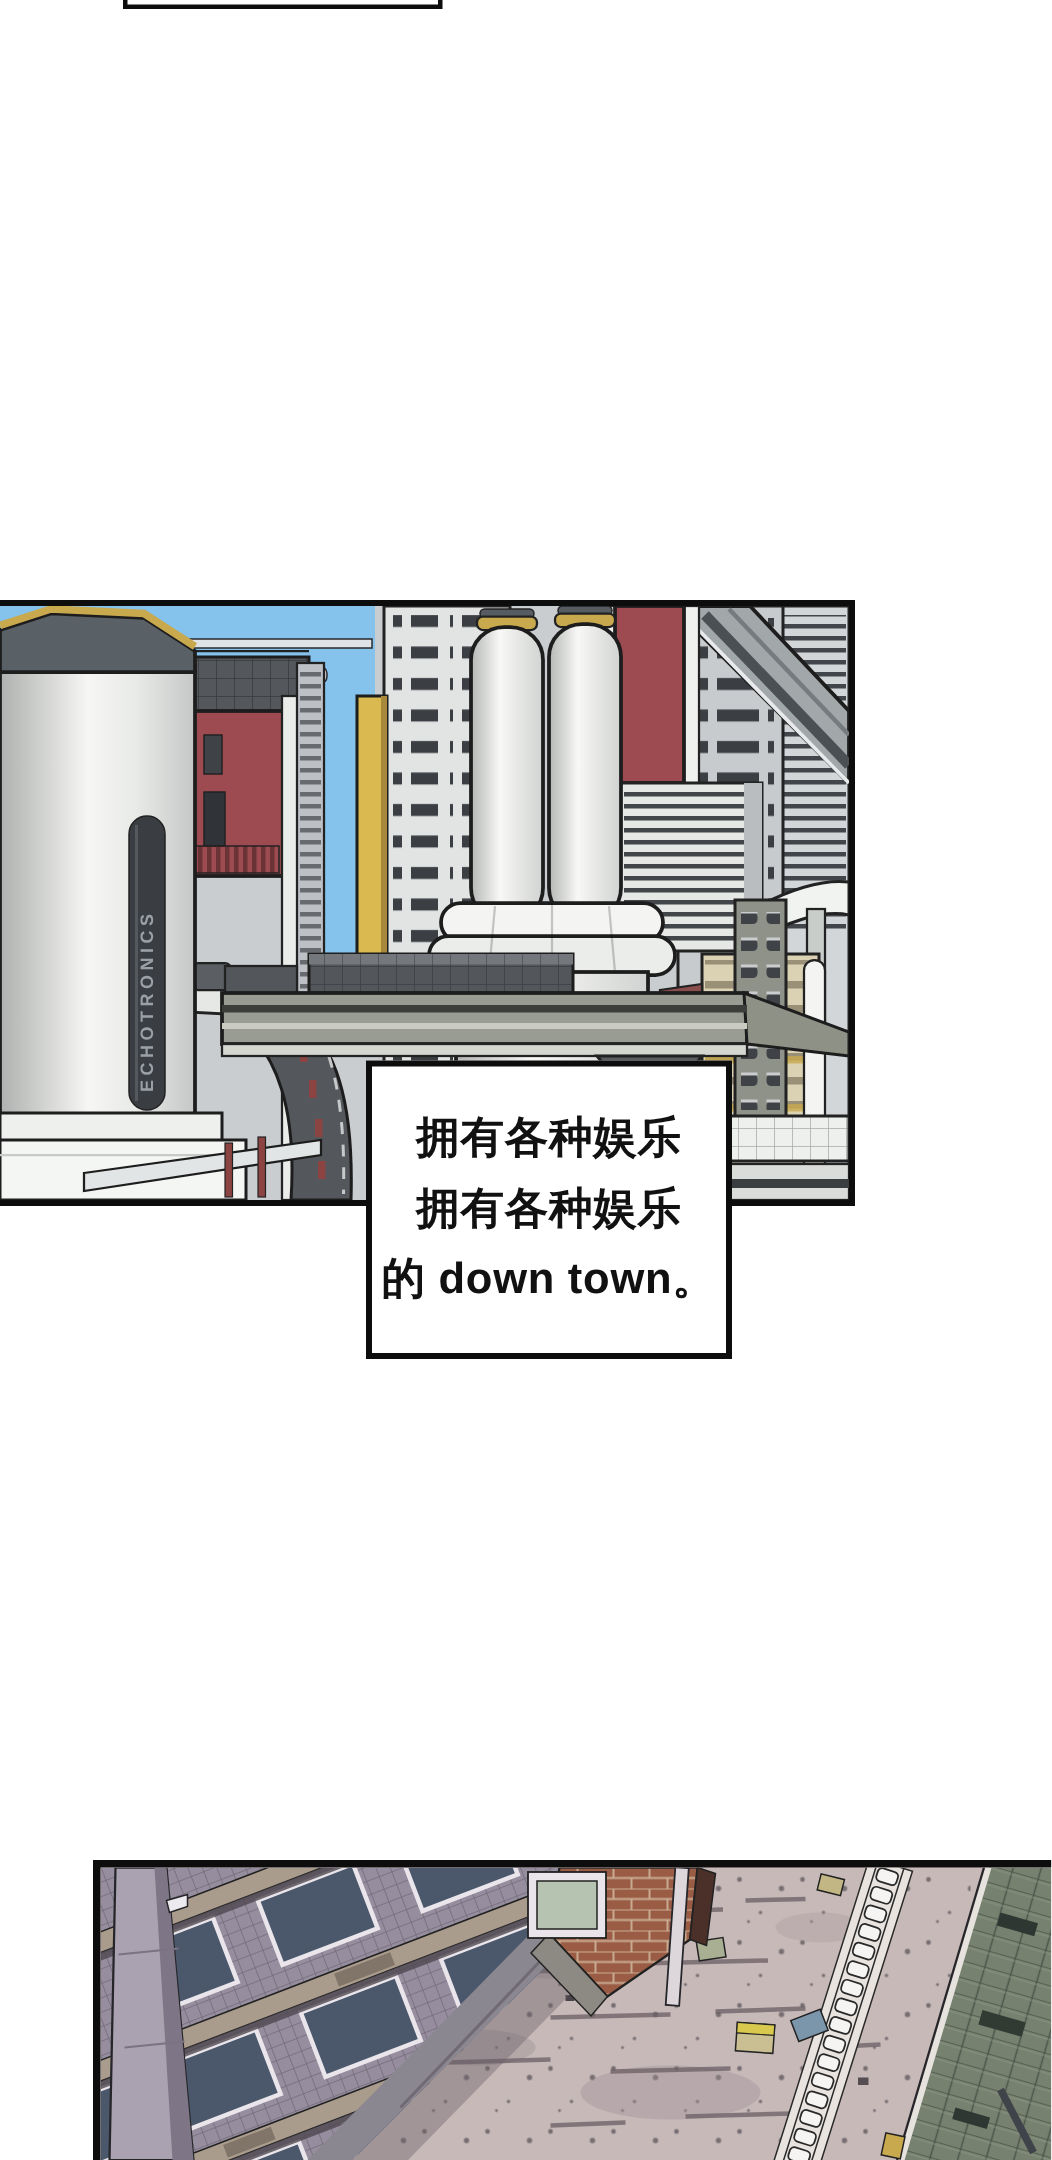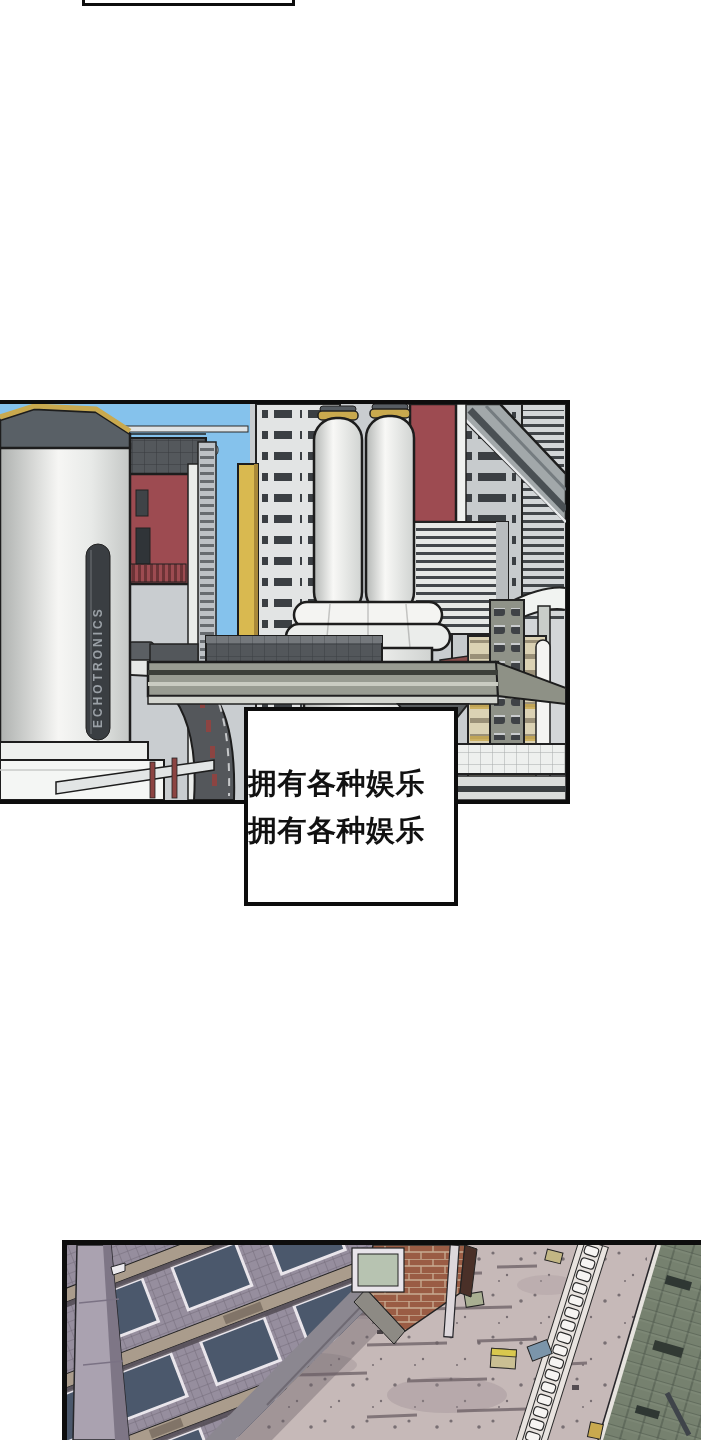--- a/index.html
+++ b/index.html
@@ -6,23 +6,23 @@
   .page{position:relative;width:701px;height:1440px;background:#ffffff;overflow:hidden;
         font-family:"Liberation Sans", sans-serif;}
   .top-partial{position:absolute;left:82px;top:-42px;width:213px;height:48px;
         background:#ffffff;border:3px solid #0d0d0d;box-sizing:border-box;}
   .city-panel{position:absolute;left:0;top:400px;width:570px;height:404px;
         border:4px solid #0d0d0d;border-left:none;box-sizing:border-box;
         background:#c9cdd0;overflow:hidden;}
   .street-panel{position:absolute;left:62px;top:1240px;width:639px;height:200px;
         border-top:5px solid #0d0d0d;border-left:5px solid #0d0d0d;box-sizing:border-box;
         background:#c6b9b8;overflow:hidden;}
-  .caption-box{position:absolute;left:244px;top:707px;width:214px;height:199px;
+  .caption-box{position:absolute;left:244px;top:707px;width:244px;height:199px;
         background:#ffffff;border:4px solid #0d0d0d;box-sizing:border-box;z-index:3;
-        display:flex;flex-direction:column;justify-content:center;align-items:flex-start;}
+        display:flex;flex-direction:column;justify-content:center;align-items:center;}
   .caption-box .line{font-size:29px;font-weight:700;line-height:47px;color:#111;
         letter-spacing:0.5px;white-space:nowrap;}
   svg{display:block;}
 </style>
 </head>
 <body>
 
 <div class="page">
 
   <div class="top-partial"></div>
@@ -211,20 +211,21 @@
         <polygon points="56,378 214,356 214,366 56,390" fill="#e2e5e5" stroke="#1d1d1d" stroke-width="1.5"></polygon>
         <rect x="150" y="358" width="5" height="36" fill="#8c4442" stroke="#222" stroke-width="0.8"></rect>
         <rect x="172" y="354" width="5" height="40" fill="#8c4442" stroke="#222" stroke-width="0.8"></rect>
       </g>
     </svg>
   </div>
 
   <div class="caption-box">
     <span class="line">拥有各种娱乐</span>
     <span class="line">拥有各种娱乐</span>
+    <span class="line">的 down town。</span>
   </div>
 
   <div class="street-panel">
     <svg width="634" height="195" viewBox="0 0 634 195">
       <defs>
         <pattern id="mesh" width="9" height="9" patternUnits="userSpaceOnUse">
           <path d="M0 0 H9 M0 0 V9" stroke="#6b6472" stroke-width="1" fill="none"></path>
         </pattern>
         <pattern id="brick" width="24" height="14" patternUnits="userSpaceOnUse">
           <rect width="24" height="14" fill="#9a5c44"></rect>

